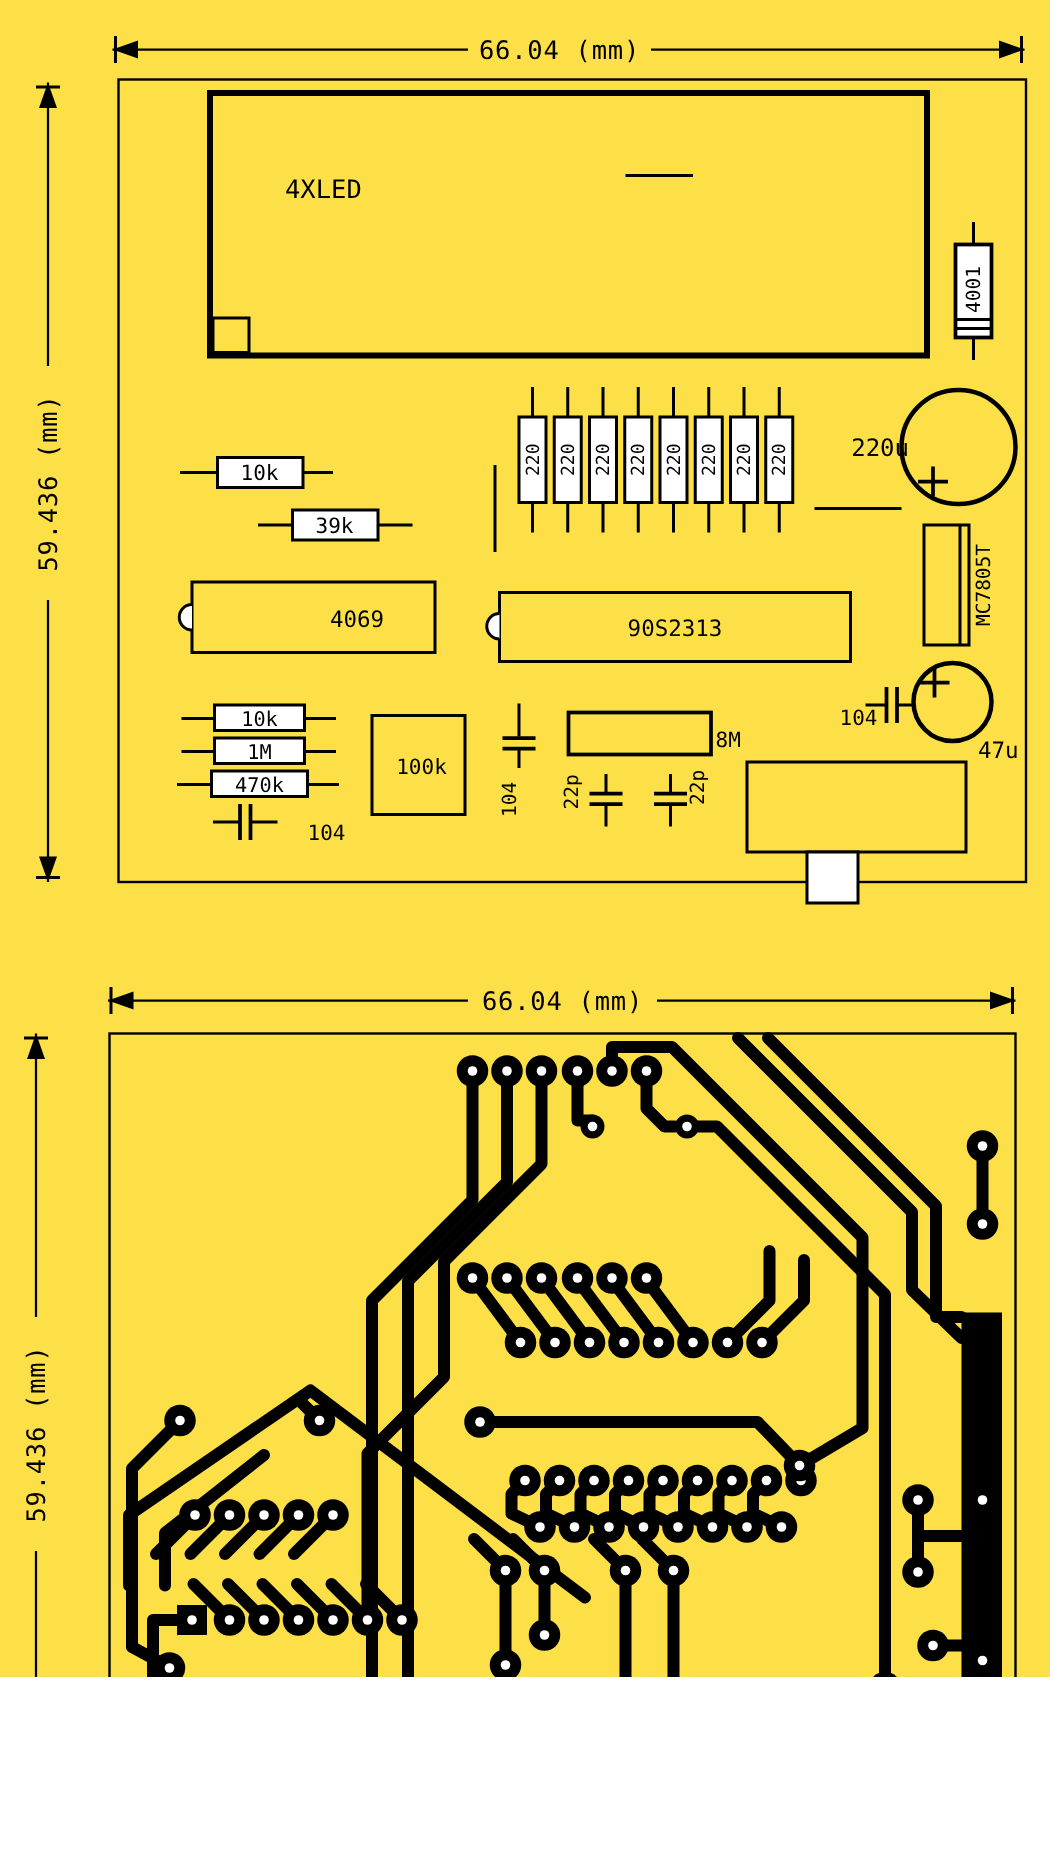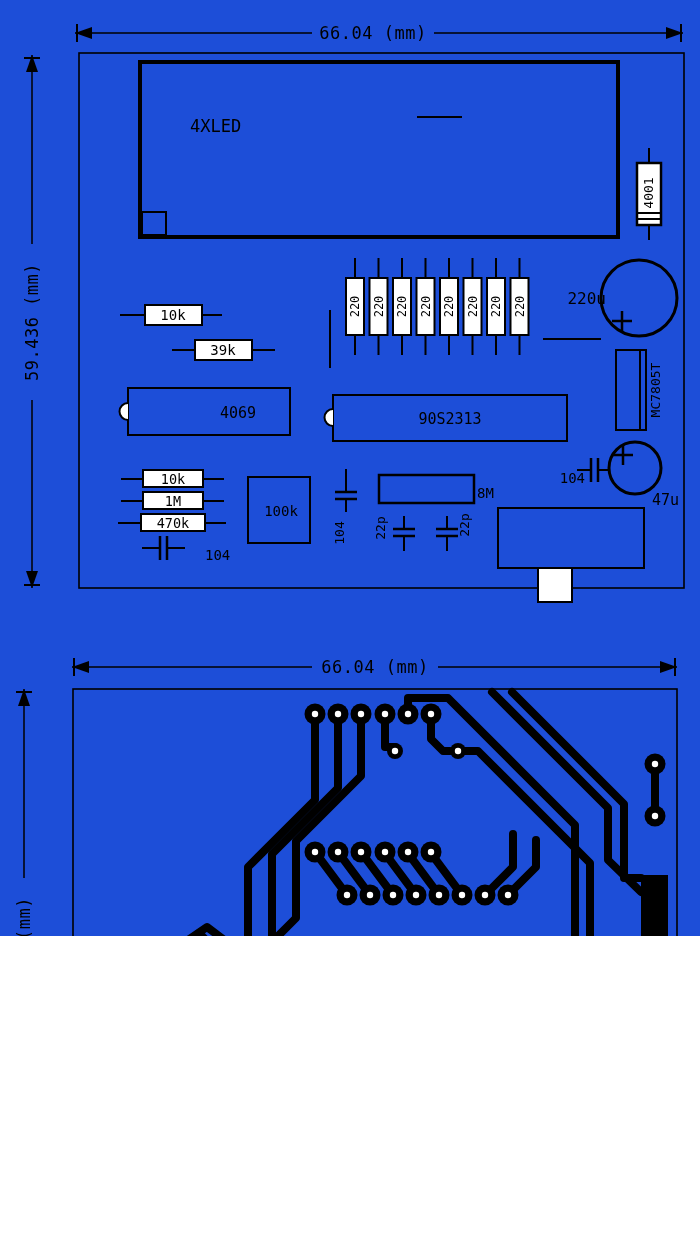--- a/index.html
+++ b/index.html
@@ -1,16 +1,16 @@
 <!DOCTYPE html>
 <html><head>
 <meta charset="utf-8">
 <style>
   html,body{margin:0;padding:0;background:#ffffff;}
-  #page{position:relative;width:700px;height:936px;background:#1d4ed8;overflow:hidden;}
+  #page{position:relative;width:700px;height:1118px;background:#fde047;overflow:hidden;}
   svg{position:absolute;left:0;display:block;}
   #top-view{top:0;}
   #bottom-view{top:620px;}
   .t{font-family:"DejaVu Sans Mono", monospace;fill:#000;}
   .dim{font-size:17px;letter-spacing:0.5px;}
   .lbl{font-size:15px;}
   .ln{stroke:#000;fill:none;}
   .trace{stroke:#000;fill:none;stroke-width:8;stroke-linecap:round;stroke-linejoin:round;}
 </style>
 </head>

